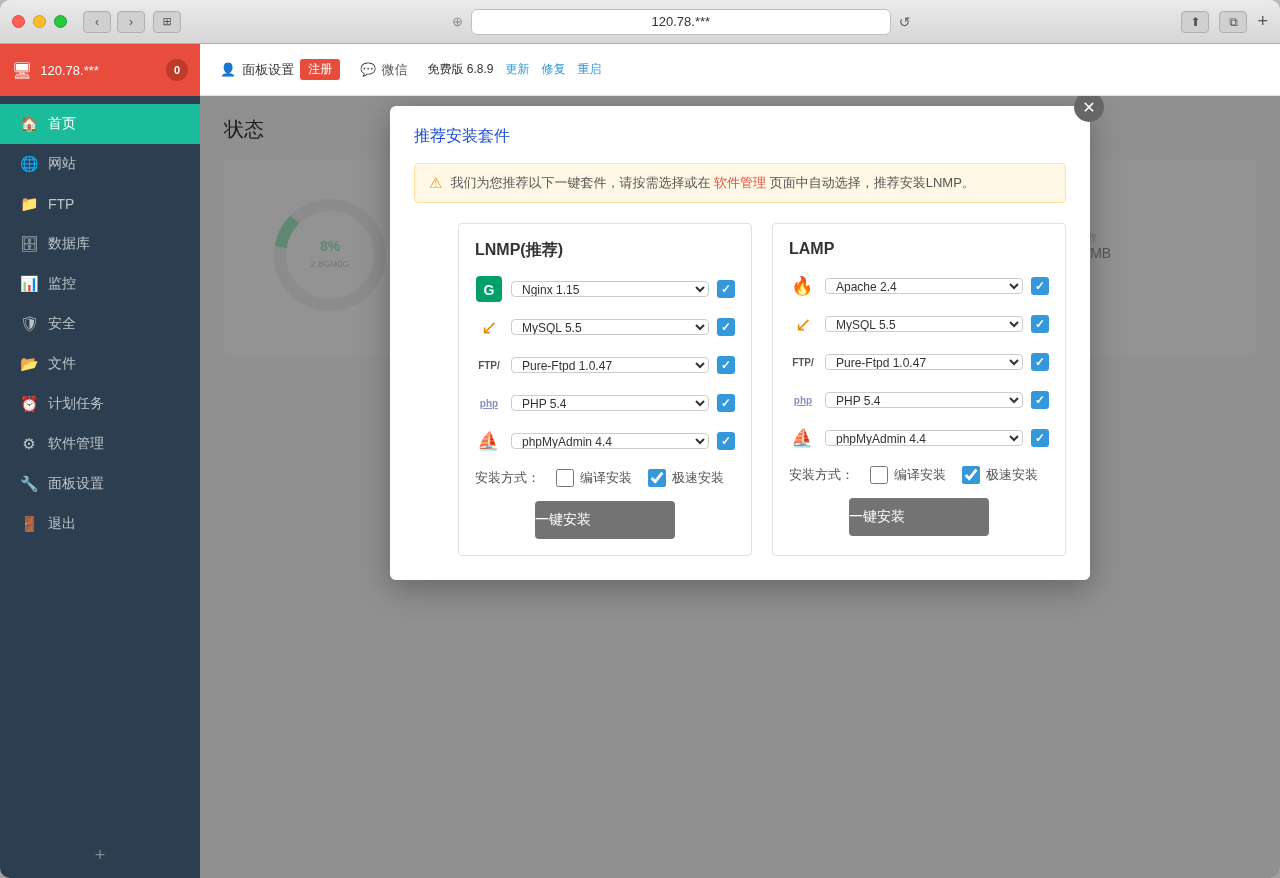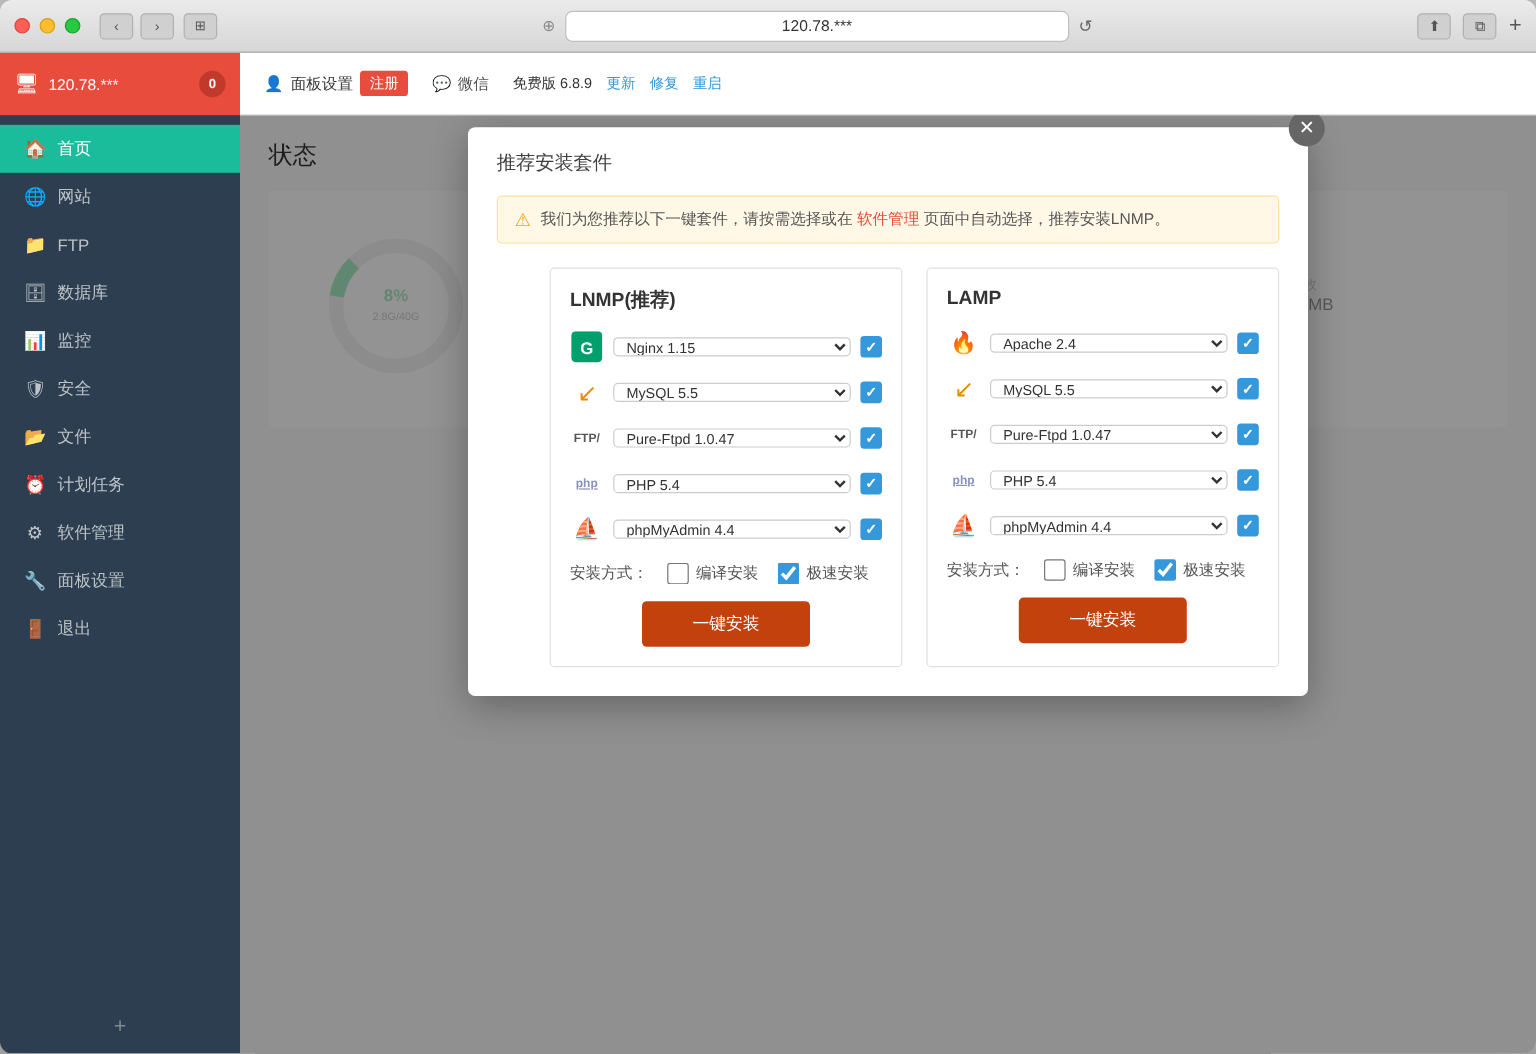--- a/index.html
+++ b/index.html
@@ -354,21 +354,21 @@
       justify-content: center;
       color: white;
       font-size: 16px;
       cursor: pointer;
       z-index: 10;
     }
 
     .modal-title {
       font-size: 16px;
       font-weight: 500;
-      color: #404040;
+      color: #1d4ed8;
       margin-bottom: 16px;
     }
 
     
     .warning-banner {
       background: #fff8e6;
       border: 1px solid #ffe0a0;
       border-radius: 4px;
       padding: 10px 14px;
       display: flex;
@@ -480,28 +480,28 @@
     .mode-option {
       display: flex;
       align-items: center;
       gap: 6px;
     }
 
     .install-btn {
       display: block;
       width: 140px;
       margin: 14px auto 0;
-      background: #c2410c;
+      background: #737373;
       color: white;
       border: none;
       border-radius: 4px;
       padding: 10px 0;
       font-size: 14px;
       cursor: pointer;
-      text-align: center;
+      text-align: left;
     }
 
     
     .nginx-logo {
       color: #009f6b;
       font-weight: bold;
       font-size: 14px;
     }
 
     .php-logo {

